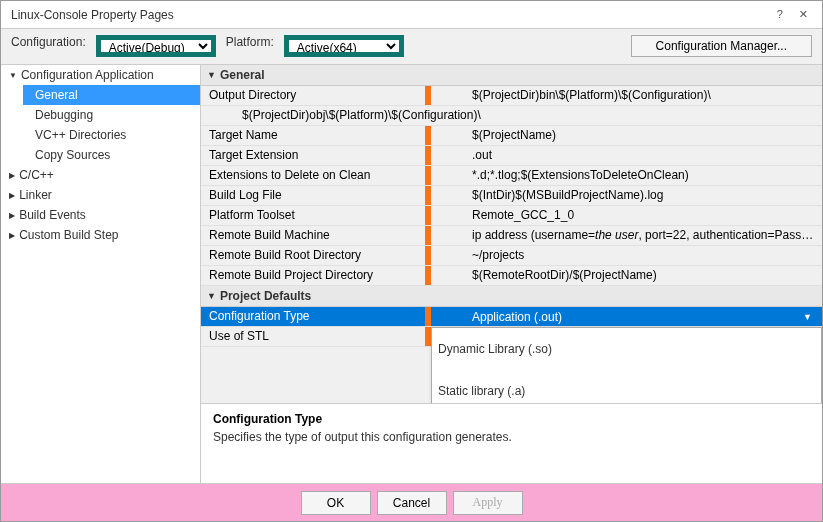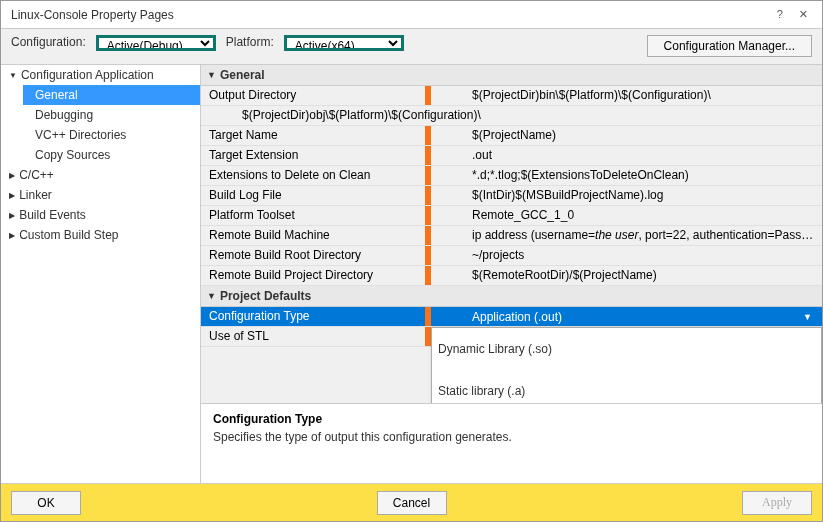--- a/index.html
+++ b/index.html
@@ -48,33 +48,33 @@
       gap: 10px;
       background: #f0f0f0;
       border-bottom: 1px solid #ccc;
       height: 36px;
     }
     .toolbar-label {
       font-size: 12px;
       color: #333;
     }
     .toolbar-select {
-      height: 16px;
-      font-size: 12px;
-      border: 3px solid #0f766e;
+      height: 22px;
+      font-size: 12px;
+      border: 5px solid #0f766e;
       background: #fff;
       padding: 0 4px;
       min-width: 120px;
     }
     .toolbar-btn {
       height: 22px;
       font-size: 12px;
       border: 1px solid #aaa;
       background: #f5f5f5;
-      padding: 0 16px;
+      padding: 0 24px;
       cursor: pointer;
       margin-left: auto;
     }
     .main-content {
       display: flex;
       flex: 1;
       overflow: hidden;
     }
     
     .sidebar {
@@ -201,25 +201,25 @@
       font-size: 12px;
       margin-bottom: 4px;
     }
     .description-text {
       font-size: 12px;
       color: #333;
     }
     
     .bottom-bar {
       display: flex;
-      justify-content: space-between;
+      justify-content: center;
       align-items: center;
       gap: 6px;
       padding: 6px 10px;
-      background: #fde047;
+      background: #f9a8d4;
       border-top: 1px solid #ccc;
       height: 38px;
     }
     .bottom-btn {
       height: 24px;
       min-width: 70px;
       font-size: 12px;
       border: 1px solid #aaa;
       background: #f5f5f5;
       padding: 0 12px;

